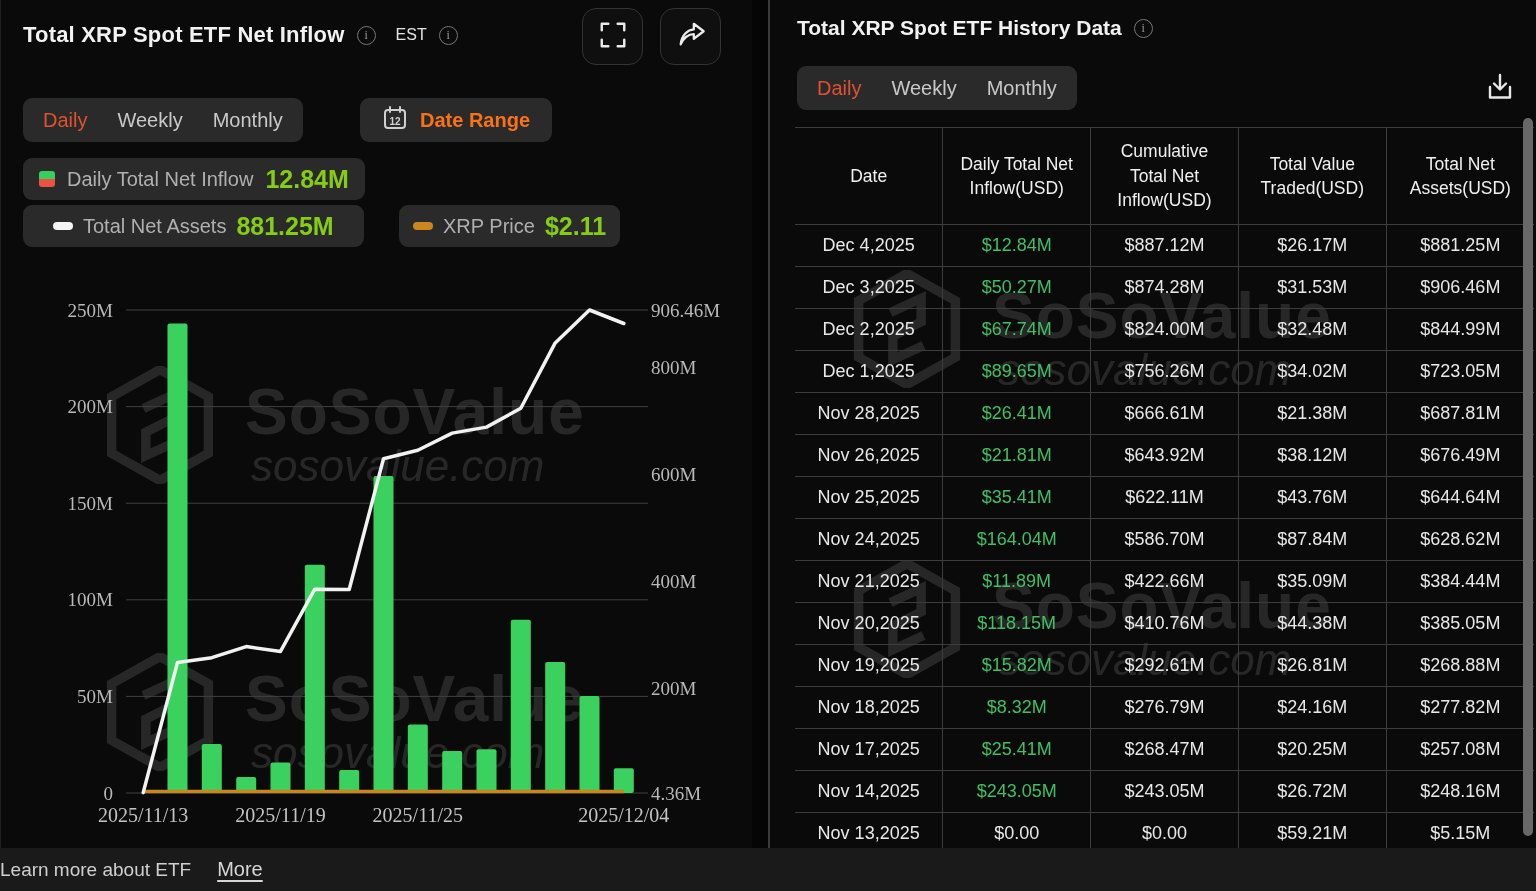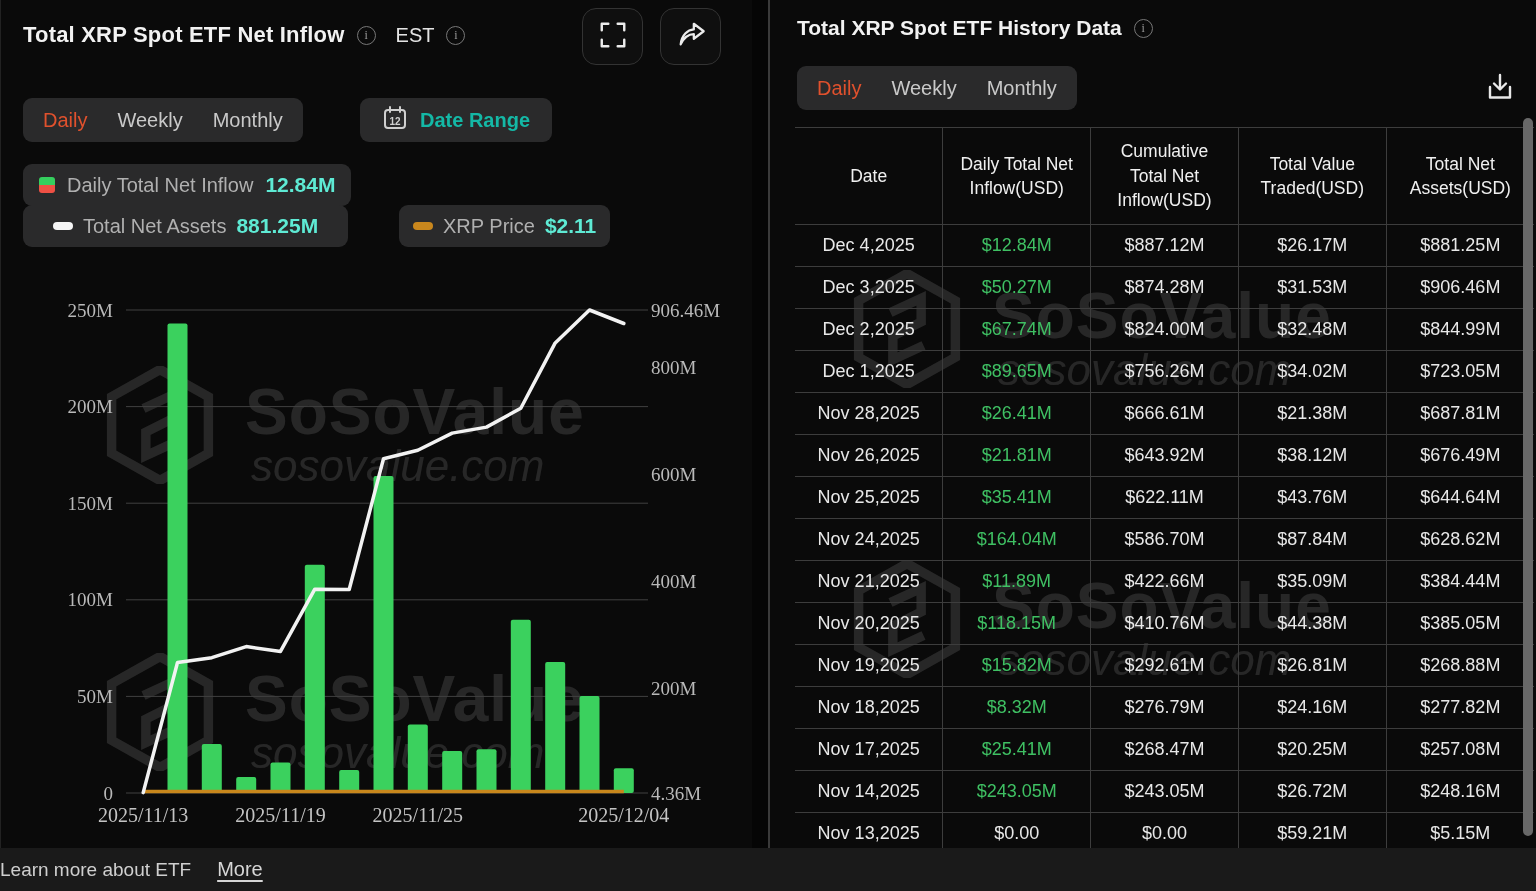--- a/index.html
+++ b/index.html
@@ -5,42 +5,42 @@
   * { margin:0; padding:0; box-sizing:border-box; }
   html,body { width:1536px; height:891px; background:#050505; overflow:hidden;
               font-family:"Liberation Sans", sans-serif; }
   .panel { position:absolute; top:0; height:891px; background:#0a0a0a; }
   #left-panel  { left:0; width:752px; border-left:1px solid #222; }
   #right-panel { left:768px; width:768px; border-left:2px solid #3a3a3a; }
 
   
   .lp-header { position:absolute; left:22px; top:22px; display:flex; align-items:center; gap:12px; z-index:3; }
   .chart-title { font-size:22px; font-weight:bold; color:#f2f2f2; letter-spacing:.2px; }
-  .est { font-size:20px; color:#e3e3e3; margin-left:8px; }
+  .est { font-size:16px; color:#e3e3e3; margin-left:8px; }
   .info-icon { width:19px; height:19px; border:1.6px solid #777; border-radius:50%;
                display:inline-flex; align-items:center; justify-content:center;
                color:#999; font-size:12px; font-family:"Liberation Serif",serif; flex:none; cursor:pointer; }
   .info-icon::after { content:'i'; }
   .corner-btns { position:absolute; right:31px; top:8px; display:flex; gap:17px; z-index:3; }
   .icon-btn { width:61px; height:57px; background:#0f0f0f; border:1.5px solid #333;
               border-radius:14px; display:flex; align-items:center; justify-content:center; cursor:pointer; }
 
   
   .chip { background:#2a2a2b; border-radius:9px; display:flex; align-items:center; }
   .tabs { position:absolute; left:22px; top:98px; height:44px; padding:0 20px; gap:30px; z-index:3; }
   .tab { font-size:20px; color:#c9c9c9; cursor:pointer; }
   .tab.active { color:#e0512d; }
   .date-range { position:absolute; left:359px; top:98px; height:44px; padding:0 22px; gap:12px;
-                font-size:20px; font-weight:bold; color:#14b8a6; cursor:pointer; z-index:3; }
-
-  .legend1 { position:absolute; left:22px; top:164px; height:42px; padding:16px 16px; gap:12px; z-index:3; }
+                font-size:20px; font-weight:bold; color:#f97316; cursor:pointer; z-index:3; }
+
+  .legend1 { position:absolute; left:22px; top:158px; height:42px; padding:16px 16px; gap:12px; z-index:3; }
   .legend2 { position:absolute; left:22px; top:205px; height:42px; padding:0 30px; gap:10px; z-index:3; }
   .legend3 { position:absolute; left:374px; top:205px; height:42px; padding:12px 14px; gap:10px; z-index:3;margin-left:24px; }
   .legend-label { font-size:20px; color:#b0b0b0; }
-  .legend-value { font-size:21px; font-weight:bold; color:#5eead4; }
+  .legend-value { font-size:25px; font-weight:bold; color:#84cc16; }
   .sq-icon { width:16px; height:16px; border-radius:3px;
              background:linear-gradient(to bottom,#35cf5e 0 50%,#ef5044 50% 100%); flex:none; }
   .dash { width:20px; height:8px; border-radius:4px; flex:none; }
   .dash.white { background:#f5f5f5; }
   .dash.amber { background:#c9871d; }
 
   
   #chart-svg { position:absolute; left:0; top:255px; z-index:2; }
   .axis-lab { font-family:"Liberation Serif", serif; font-size:19px; fill:#b9b9b9; }
   .x-lab    { font-family:"Liberation Serif", serif; font-size:20px; fill:#c4c4c4; }

